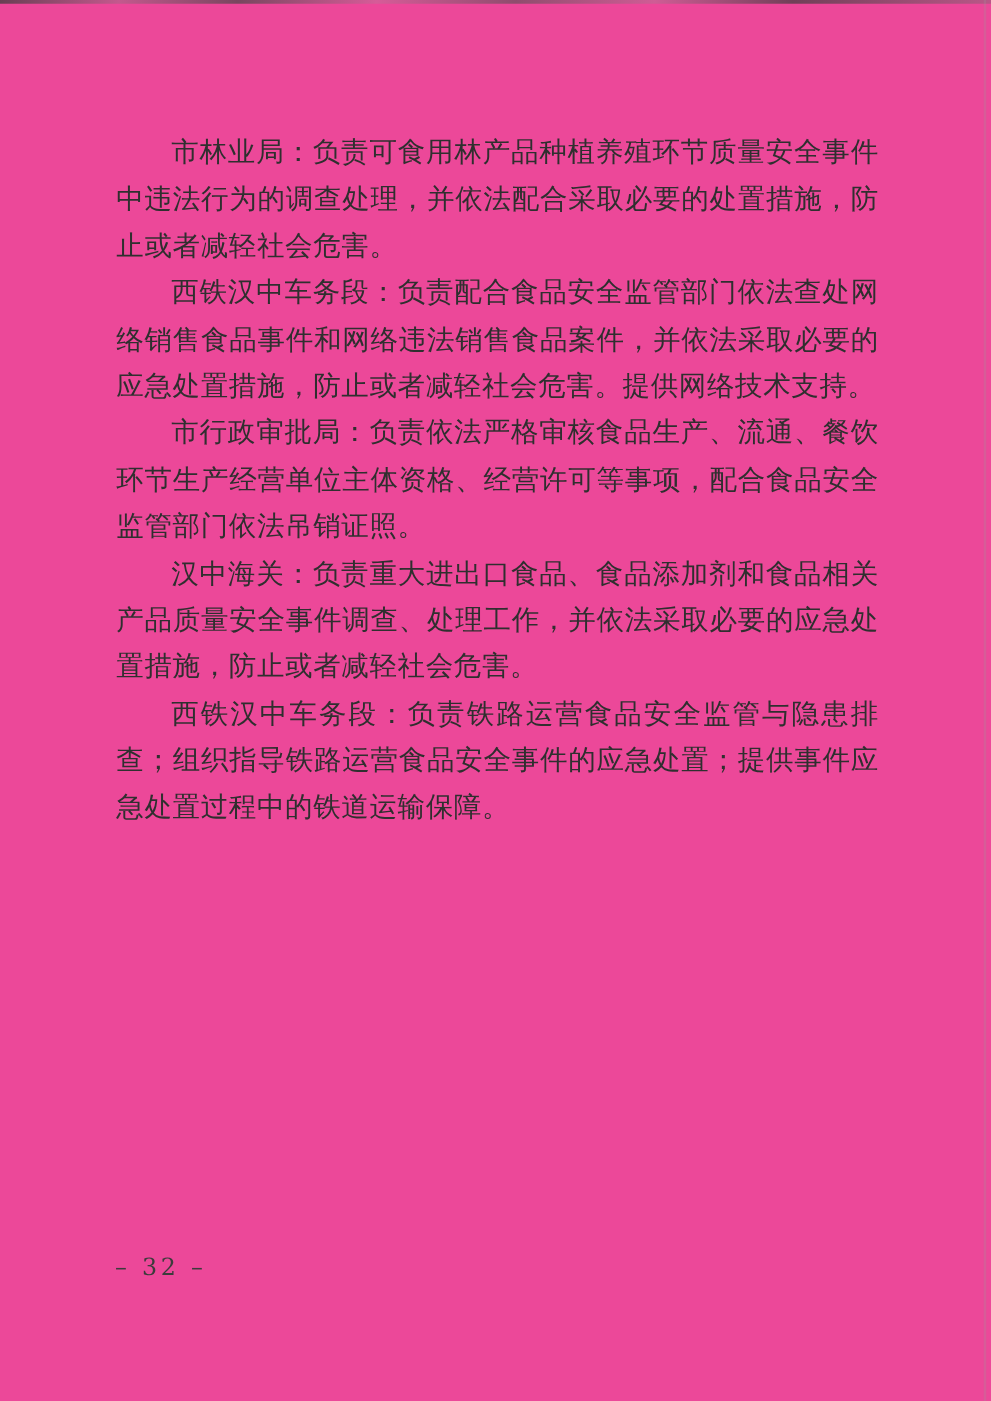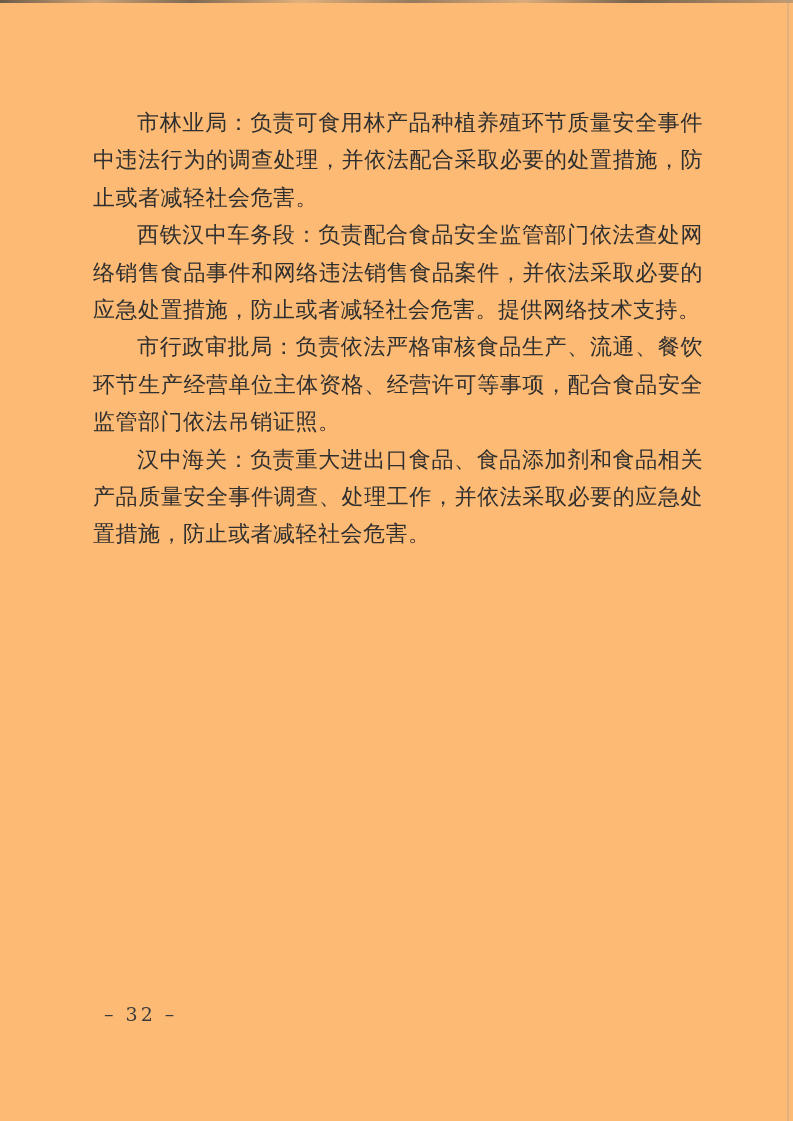--- a/index.html
+++ b/index.html
@@ -5,21 +5,21 @@
   html, body {
     margin: 0;
     padding: 0;
     background: #e8e8e8;
   }
   .page {
     position: relative;
     width: 793px;
     height: 1121px;
     margin: 0 auto;
-    background: #fdba74;
+    background: #ec4899;
     overflow: hidden;
     font-family: "DejaVu Serif", "Liberation Serif", serif;
   }
   
   .scan-top-edge {
     position: absolute;
     top: 0; left: 0; right: 0;
     height: 3px;
     background: linear-gradient(90deg,
       rgba(60,60,60,.75) 0%, rgba(120,120,120,.35) 12%,
@@ -45,37 +45,38 @@
     letter-spacing: 0.5px;
     text-align: justify;
     text-justify: inter-ideograph;
   }
   .para {
     margin: 0;
     text-indent: 2em;
   }
   .page-number {
     position: absolute;
-    left: 104px;
+    left: 92px;
     top: 1003px;
     font-size: 19px;
     color: #3c3c3c;
     letter-spacing: 3px;
     font-family: "DejaVu Serif", "Liberation Serif", serif;
     text-align: right;
   }
 </style>
 </head>
 <body>
 
 <div class="page">
   <div class="scan-top-edge"></div>
   <div class="scan-right-edge"></div>
 
   <div class="content">
     <p class="para">市林业局：负责可食用林产品种植养殖环节质量安全事件中违法行为的调查处理，并依法配合采取必要的处置措施，防止或者减轻社会危害。</p>
     <p class="para">西铁汉中车务段：负责配合食品安全监管部门依法查处网络销售食品事件和网络违法销售食品案件，并依法采取必要的应急处置措施，防止或者减轻社会危害。提供网络技术支持。</p>
     <p class="para">市行政审批局：负责依法严格审核食品生产、流通、餐饮环节生产经营单位主体资格、经营许可等事项，配合食品安全监管部门依法吊销证照。</p>
     <p class="para">汉中海关：负责重大进出口食品、食品添加剂和食品相关产品质量安全事件调查、处理工作，并依法采取必要的应急处置措施，防止或者减轻社会危害。</p>
+    <p class="para">西铁汉中车务段：负责铁路运营食品安全监管与隐患排查；组织指导铁路运营食品安全事件的应急处置；提供事件应急处置过程中的铁道运输保障。</p>
   </div>
 
   <div class="page-number">– 32 –</div>
 </div>
 
 </body></html>

